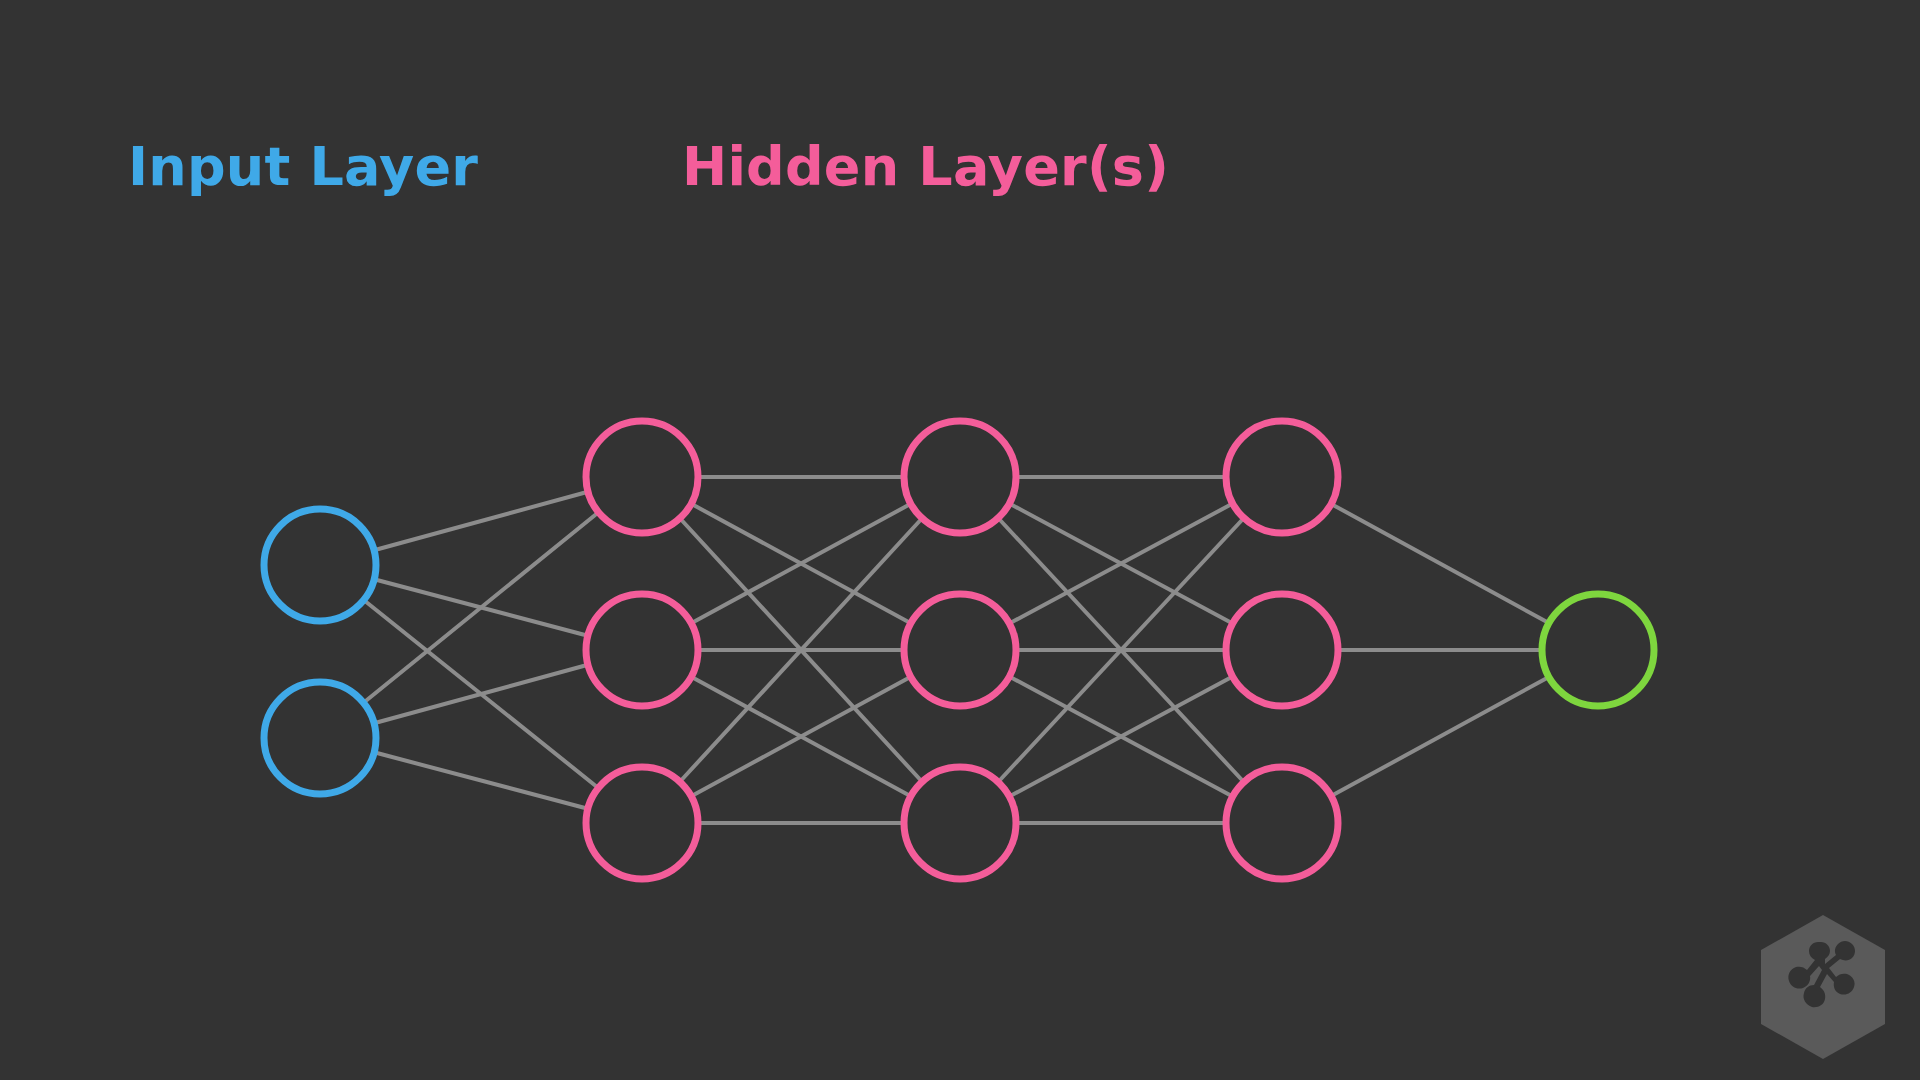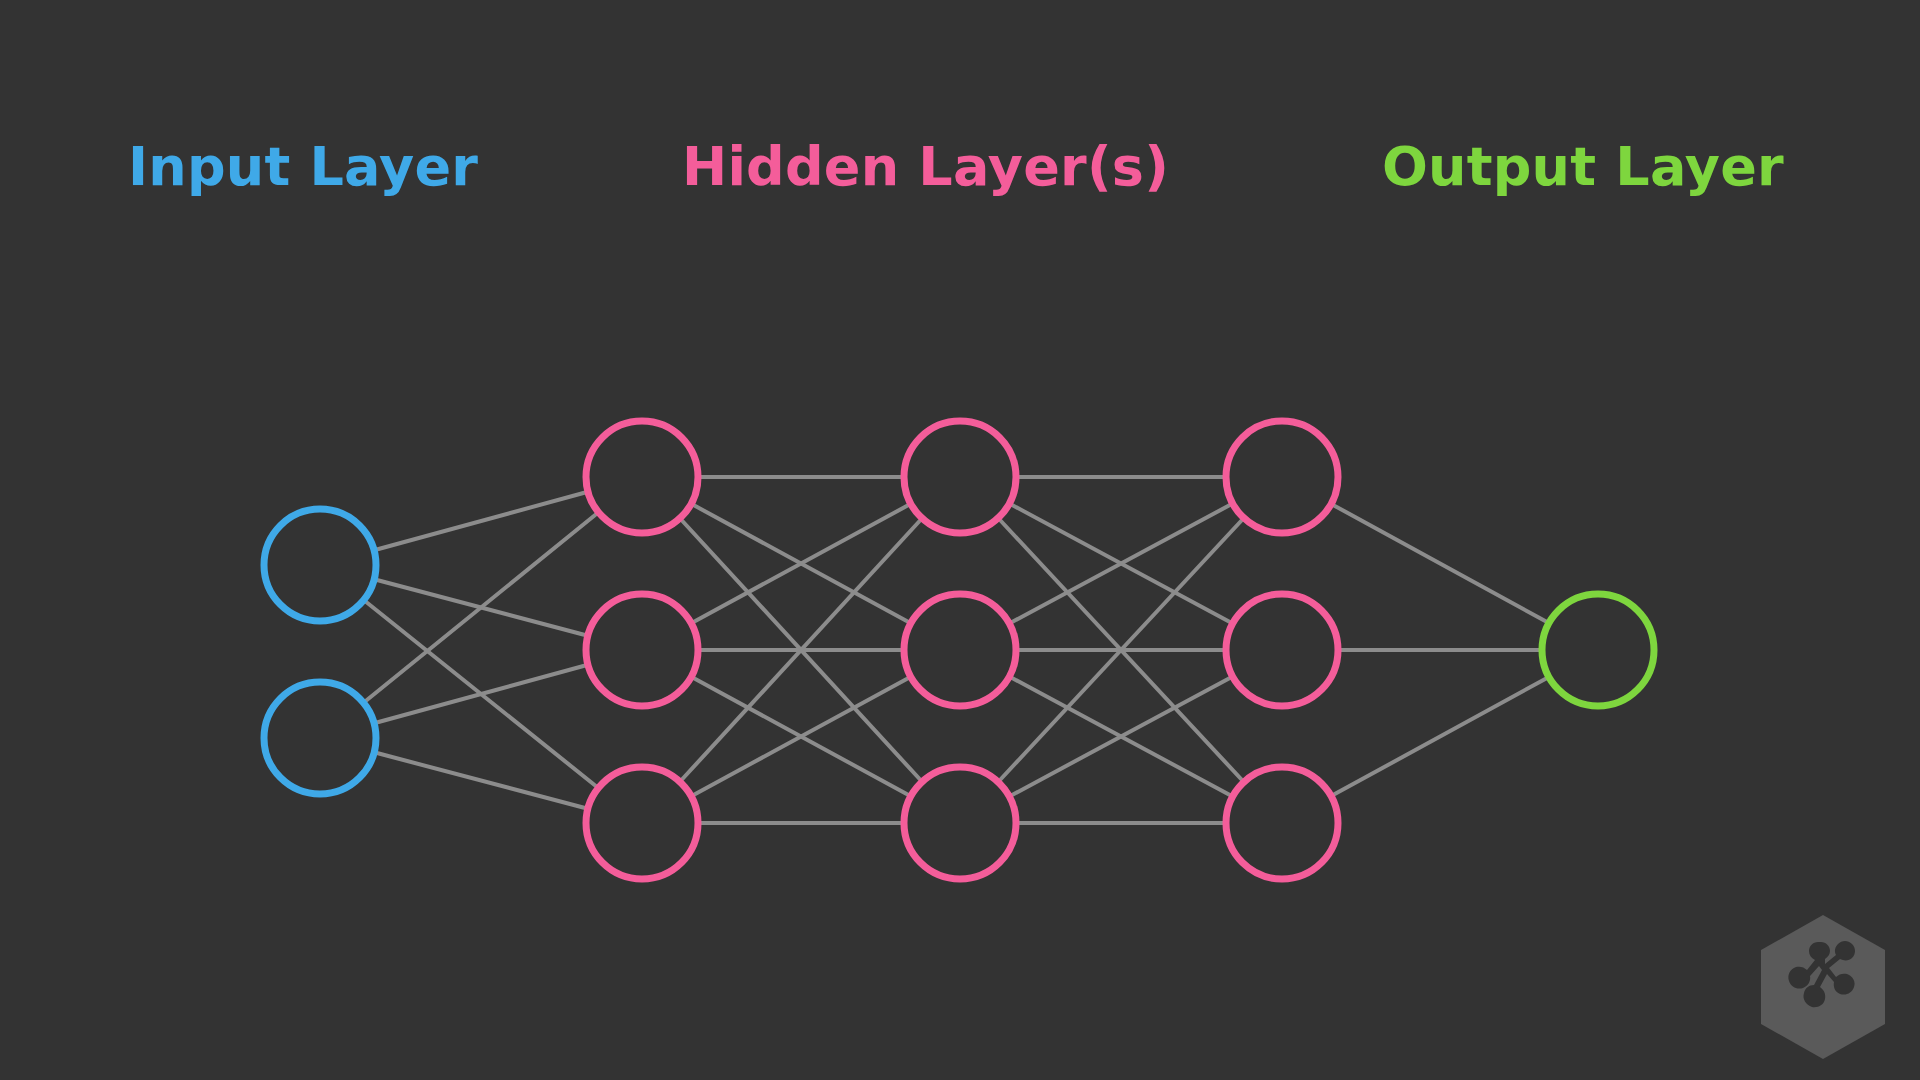--- a/index.html
+++ b/index.html
@@ -74,21 +74,20 @@
   }
 </style>
 </head>
 <body style="background: rgb(51, 51, 51);">
 
 <div id="stage" style="background: rgb(51, 51, 51);">
 
   <div class="labels">
     <div class="layer-label" id="label-input" style="color: rgb(63, 169, 232);">Input Layer</div>
     <div class="layer-label" id="label-hidden" style="color: rgb(244, 93, 154);">Hidden Layer(s)</div>
-    <div class="layer-label" id="label-output" style="color: rgb(126, 214, 62);">Output Layer</div>
   </div>
 
   <svg id="network" viewBox="0 0 1920 1080">
     <g id="edges">
         <line x1="374.0190237171923" y1="550.2370369965437" x2="587.9809762828078" y2="491.76296300345626" class="edge" stroke="#8c8c8c"></line>
         <line x1="374.1452675354329" y1="579.2930054053161" x2="587.8547324645671" y2="635.7069945946839" class="edge" stroke="#8c8c8c"></line>
         <line x1="363.7021586550948" y1="600.0160153199207" x2="598.2978413449052" y2="787.9839846800793" class="edge" stroke="#8c8c8c"></line>
         <line x1="363.50368035686654" y1="702.7377000834094" x2="598.4963196431335" y2="512.2622999165906" class="edge" stroke="#8c8c8c"></line>
         <line x1="374.0190237171923" y1="723.2370369965437" x2="587.9809762828078" y2="664.7629630034563" class="edge" stroke="#8c8c8c"></line>
         <line x1="374.1452675354329" y1="752.2930054053161" x2="587.8547324645671" y2="808.7069945946839" class="edge" stroke="#8c8c8c"></line>

